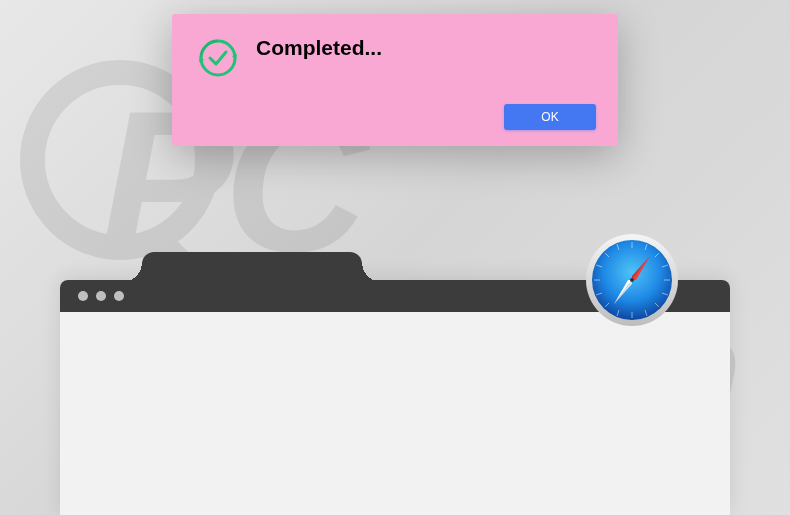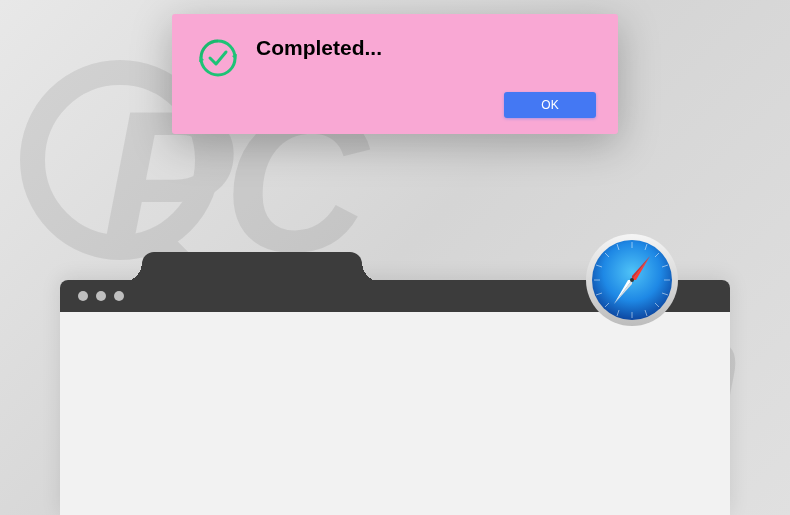--- a/index.html
+++ b/index.html
@@ -157,21 +157,21 @@
       color: #000;
       margin-bottom: 4px;
     }
     .dialog-message {
       font-size: 13px;
       color: #1a1a1a;
     }
     .dialog-buttons {
       display: flex;
       justify-content: flex-end;
-      margin-top: 14px;
+      margin-top: 26px;
     }
     .ok-button {
       background: #4478f3;
       color: #fff;
       border: none;
       border-radius: 3px;
       padding: 6px 0;
       width: 92px;
       font-size: 12px;
       cursor: pointer;

